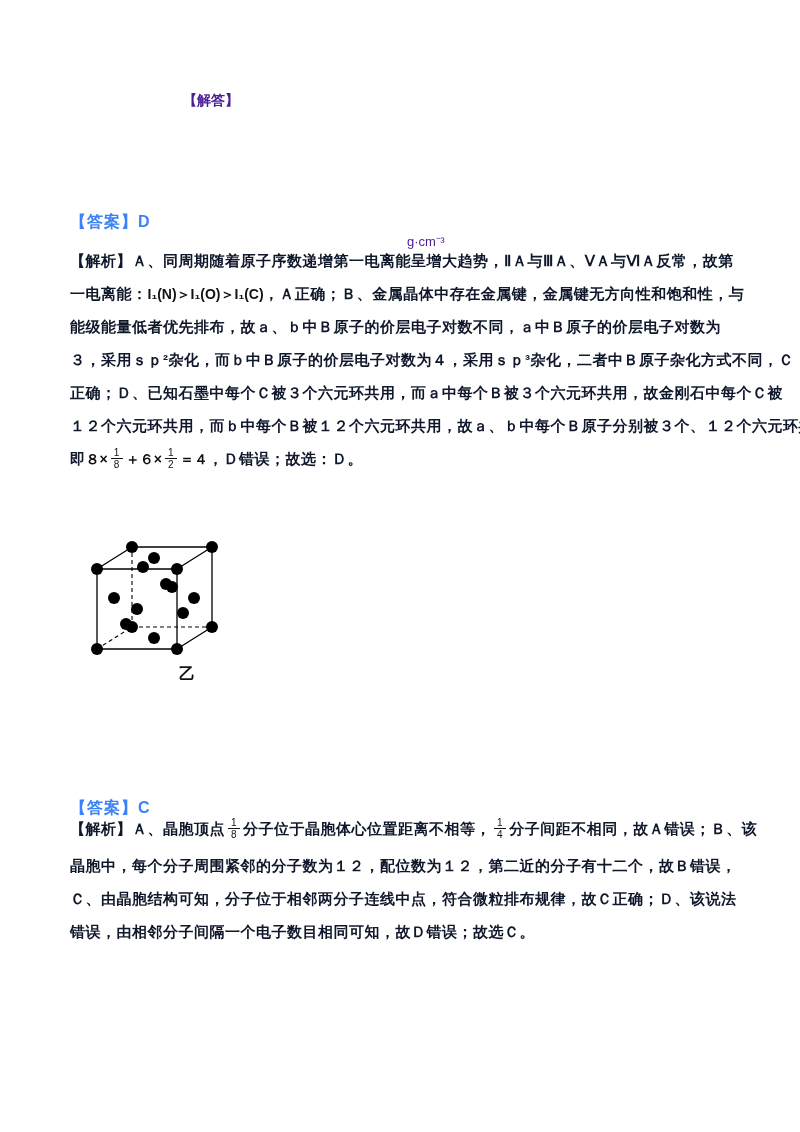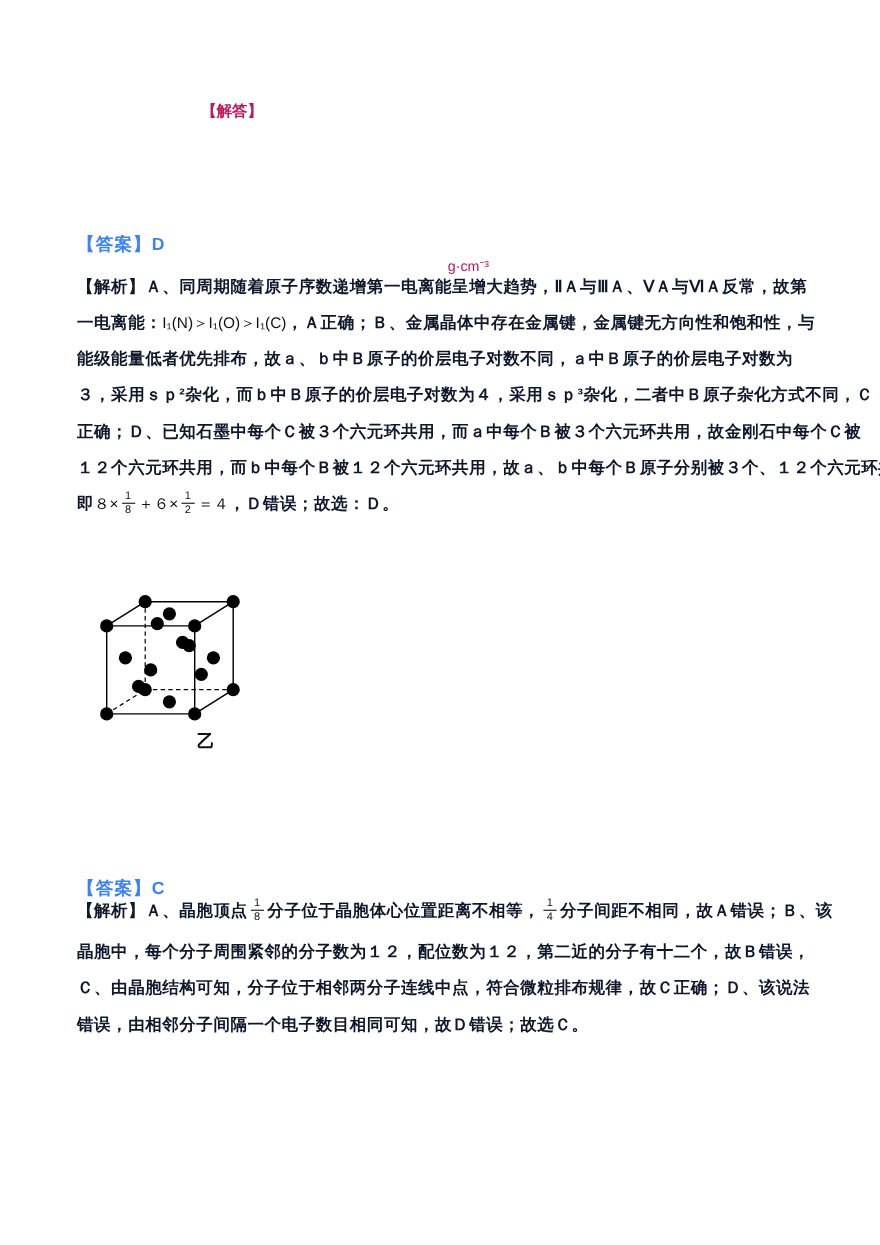--- a/index.html
+++ b/index.html
@@ -1,31 +1,31 @@
 <!DOCTYPE html>
 <html><head>
 <meta charset="utf-8">
 <style>
   html,body{margin:0;padding:0;background:#ffffff;}
   #page{position:relative;width:800px;height:1132px;background:#ffffff;overflow:hidden;
         font-family:"Liberation Sans",sans-serif;}
-  .frag{position:absolute;color:#be185d;font-weight:700;}
+  .frag{position:absolute;color:#4c1d95;font-weight:700;}
   #frag-top{left:183px;top:92px;font-size:14px;}
   #frag-mid{left:407px;top:184px;font-size:13px;font-weight:400;margin-top:48px;}
   .answer-line{position:absolute;left:70px;color:#3b82f6;font-weight:700;font-size:16px;letter-spacing:1px;}
   #answer-1{top:212px;}
   #answer-2{top:784px;margin-top:14px;}
   .analysis{position:absolute;left:70px;width:672px;}
   #analysis-1{top:244px;}
   #analysis-2{top:808px;}
   .ana-line{height:33px;line-height:33px;white-space:nowrap;font-size:15px;font-weight:700;
             color:#e60000;letter-spacing:0.5px;}
   #analysis-2 .ana-line:first-child{height:41px;line-height:41px;}
   .seg-r{color:#0f172a;font-weight:700;}
-  .seg-b{color:#111111;font-weight:400;font-size:14px;letter-spacing:0;}
+  .seg-b{color:#111111;font-weight:700;font-size:14px;letter-spacing:0;}
   .frac{display:inline-block;vertical-align:middle;text-align:center;color:#111111;font-weight:400;
         font-size:10px;line-height:11px;margin:0 3px;transform:translateY(-2px);}
   .frac .num{display:block;padding:0 3px;border-bottom:1px solid #111;}
   .frac .den{display:block;padding:0 3px;}
   #figure-box{position:absolute;left:72px;top:524px;width:168px;height:142px;}
   #figure-caption{position:absolute;left:179px;top:664px;font-size:16px;color:#111111;font-weight:700;}
 </style>
 </head>
 <body>
 

